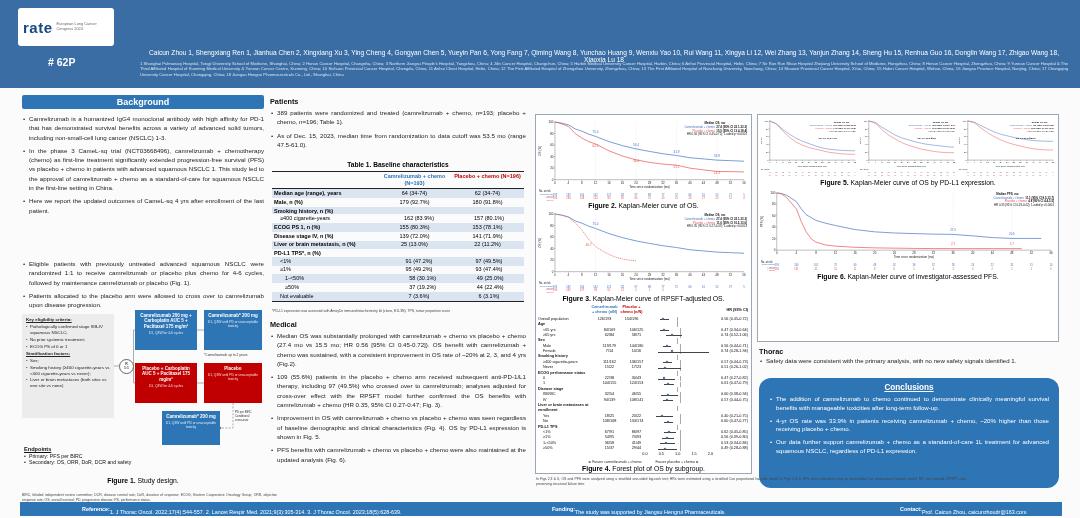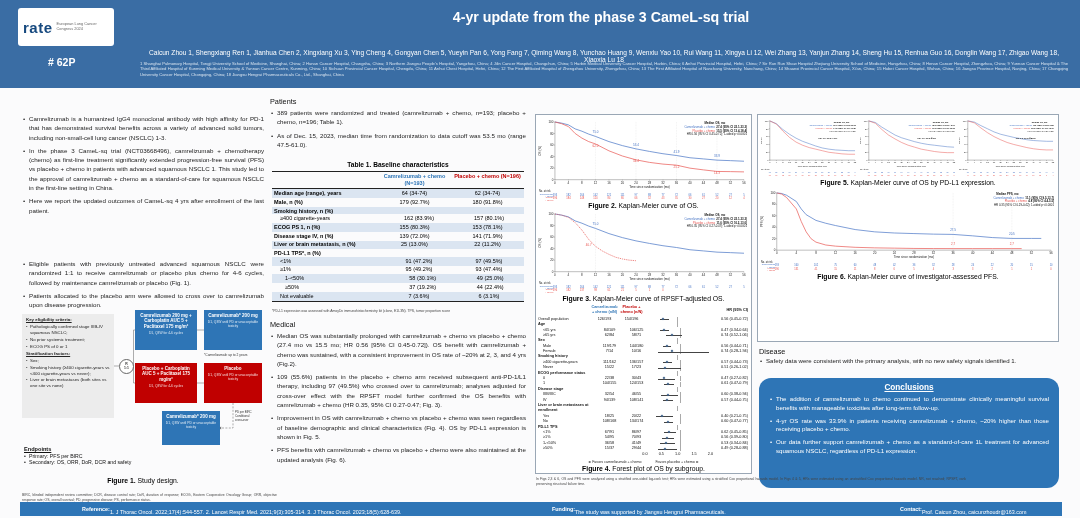--- a/index.html
+++ b/index.html
@@ -10,21 +10,21 @@
   .logo .elcc{font-size:15px;font-weight:bold;color:#16497f;letter-spacing:.5px;}
   .logo .lsub{font-size:3.9px;color:#666;line-height:1.25;}
   .pid{position:absolute;left:48px;top:56px;color:#fff;font-weight:bold;font-size:10.5px;}
   .title{position:absolute;left:130px;right:8px;top:7px;text-align:center;color:#fff;font-weight:bold;font-size:14.2px;line-height:1.45;}
   .authors{position:absolute;left:138px;right:10px;top:49px;text-align:center;color:#fff;font-size:6.6px;}
   .affil{position:absolute;left:140px;right:12px;top:61px;color:#d9e4f0;font-size:4.15px;line-height:1.32;text-align:justify;}
   
   .secbar{background:#2e75b6;color:#fff;font-weight:bold;text-align:center;font-size:9px;padding:2px 0;border-radius:2px;}
   .bullets .bullet{position:relative;padding-left:7px;margin-bottom:4px;text-align:justify;}
   .bullets .bullet:before{content:"\2022";position:absolute;left:1px;}
-  .h2{font-weight:normal;font-size:7.3px;color:#111;}
+  .h2{font-weight:bold;font-size:7.3px;color:#111;}
   .cap{text-align:center;font-size:6.8px;margin-top:1px;}
   .cap b{font-weight:bold;}
   .tiny{font-size:3.4px;color:#444;line-height:1.35;text-align:justify;}
   
   .colL{position:absolute;left:22px;top:95px;width:242px;}
   .bgTxt{position:absolute;left:22px;top:114px;width:242px;font-size:6.2px;line-height:1.5;color:#222;}
   .mthBar{position:absolute;left:22px;top:240px;width:242px;}
   .mthTxt{position:absolute;left:22px;top:259px;width:242px;font-size:6.2px;line-height:1.5;color:#222;}
   .fig1{position:absolute;left:22px;top:308px;width:242px;height:182px;}
   .eligBox{position:absolute;left:0;top:6px;width:92px;height:104px;background:#ececec;font-size:4.4px;line-height:1.35;padding:3px 4px;box-sizing:border-box;color:#222;}
@@ -96,26 +96,26 @@
 
 <div class="page">
 
   <div class="hdr">
     <div class="logo">
       <span class="elcc">rate</span>
       <span class="lsub">European Lung Cancer Congress 2024</span>
     </div>
     <div class="pid"># 62P</div>
     <div class="title">
-      <div>4-yr update from the phase 3 CameL-sq trial</div>
     </div>
     <div class="authors">Caicun Zhou 1, Shengxiang Ren 1, Jianhua Chen 2, Xingxiang Xu 3, Ying Cheng 4, Gongyan Chen 5, Yueyin Pan 6, Yong Fang 7, Qiming Wang 8, Yunchao Huang 9, Wenxiu Yao 10, Rui Wang 11, Xingya Li 12, Wei Zhang 13, Yanjun Zhang 14, Sheng Hu 15, Renhua Guo 16, Donglin Wang 17, Zhigao Wang 18, Xiaoxia Lu 18</div>
     <div class="affil">1 Shanghai Pulmonary Hospital, Tongji University School of Medicine, Shanghai, China; 2 Hunan Cancer Hospital, Changsha, China; 3 Northern Jiangsu People's Hospital, Yangzhou, China; 4 Jilin Cancer Hospital, Changchun, China; 5 Harbin Medical University Cancer Hospital, Harbin, China; 6 Anhui Provincial Hospital, Hefei, China; 7 Sir Run Run Shaw Hospital Zhejiang University School of Medicine, Hangzhou, China; 8 Henan Cancer Hospital, Zhengzhou, China; 9 Yunnan Cancer Hospital &amp; The Third Affiliated Hospital of Kunming Medical University &amp; Yunnan Cancer Centre, Kunming, China; 10 Sichuan Provincial Cancer Hospital, Chengdu, China; 11 Anhui Chest Hospital, Hefei, China; 12 The First Affiliated Hospital of Zhengzhou University, Zhengzhou, China; 13 The First Affiliated Hospital of Nanchang University, Nanchang, China; 14 Shaanxi Provincial Cancer Hospital, Xi'an, China; 15 Hubei Cancer Hospital, Wuhan, China; 16 Jiangsu Province Hospital, Nanjing, China; 17 Chongqing University Cancer Hospital, Chongqing, China; 18 Jiangsu Hengrui Pharmaceuticals Co., Ltd., Shanghai, China</div>
   </div>
 
+  <div class="colL secbar">Background</div>
   <div class="bgTxt bullets">
       <div class="bullet">Camrelizumab is a humanized IgG4 monoclonal antibody with high affinity for PD-1 that has demonstrated survival benefits across a variety of advanced solid tumors, including non-small-cell lung cancer (NSCLC) 1-3.</div>
       <div class="bullet">In the phase 3 CameL-sq trial (NCT03668496), camrelizumab + chemotherapy (chemo) as first-line treatment significantly extended progression-free survival (PFS) vs placebo + chemo in patients with advanced squamous NSCLC 1. This study led to the approval of camrelizumab + chemo as a standard-of-care for squamous NSCLC in the first-line setting in China.</div>
       <div class="bullet">Here we report the updated outcomes of CameL-sq 4 yrs after enrollment of the last patient.</div>
     </div>
   <div class="mthTxt bullets">
       <div class="bullet">Eligible patients with previously untreated advanced squamous NSCLC were randomized 1:1 to receive camrelizumab or placebo plus chemo for 4-6 cycles, followed by maintenance camrelizumab or placebo (Fig. 1).</div>
       <div class="bullet">Patients allocated to the placebo arm were allowed to cross over to camrelizumab upon disease progression.</div>
     </div>
 
@@ -1073,21 +1073,21 @@
             <text x="195.71428571428572" y="82.89999999999998" font-size="2.6" text-anchor="middle" fill="#e8534f">3</text>
             <text x="215.57142857142858" y="82.89999999999998" font-size="2.6" text-anchor="middle" fill="#e8534f">3</text>
             <text x="235.42857142857142" y="82.89999999999998" font-size="2.6" text-anchor="middle" fill="#e8534f">2</text>
             <text x="255.28571428571428" y="82.89999999999998" font-size="2.6" text-anchor="middle" fill="#e8534f">1</text>
             <text x="275.14285714285717" y="82.89999999999998" font-size="2.6" text-anchor="middle" fill="#e8534f">1</text>
             <text x="295" y="82.89999999999998" font-size="2.6" text-anchor="middle" fill="#e8534f">0</text>
           </svg>
         </div>
       <div class="cap"><b>Figure 6.</b><span> Kaplan-Meier curve of investigator-assessed PFS.</span></div>
     </div>
-    <div class="safH h2">Disease</div>
+    <div class="safH h2">Thorac</div>
     <div class="safTxt bullets">
         <div class="bullet">Safety data were consistent with the primary analysis, with no new safety signals identified 1.</div>
       </div>
     <div class="concl">
       <div class="ch">Conclusions</div>
       <div class="bullets">
           <div class="bullet">The addition of camrelizumab to chemo continued to demonstrate clinically meaningful survival benefits with manageable toxicities after long-term follow-up.</div>
           <div class="bullet">4-yr OS rate was 33.9% in patients receiving camrelizumab + chemo, ~20% higher than those receiving placebo + chemo.</div>
           <div class="bullet">Our data further support camrelizumab + chemo as a standard-of-care 1L treatment for advanced squamous NSCLC, regardless of PD-L1 expression.</div>
         </div>

